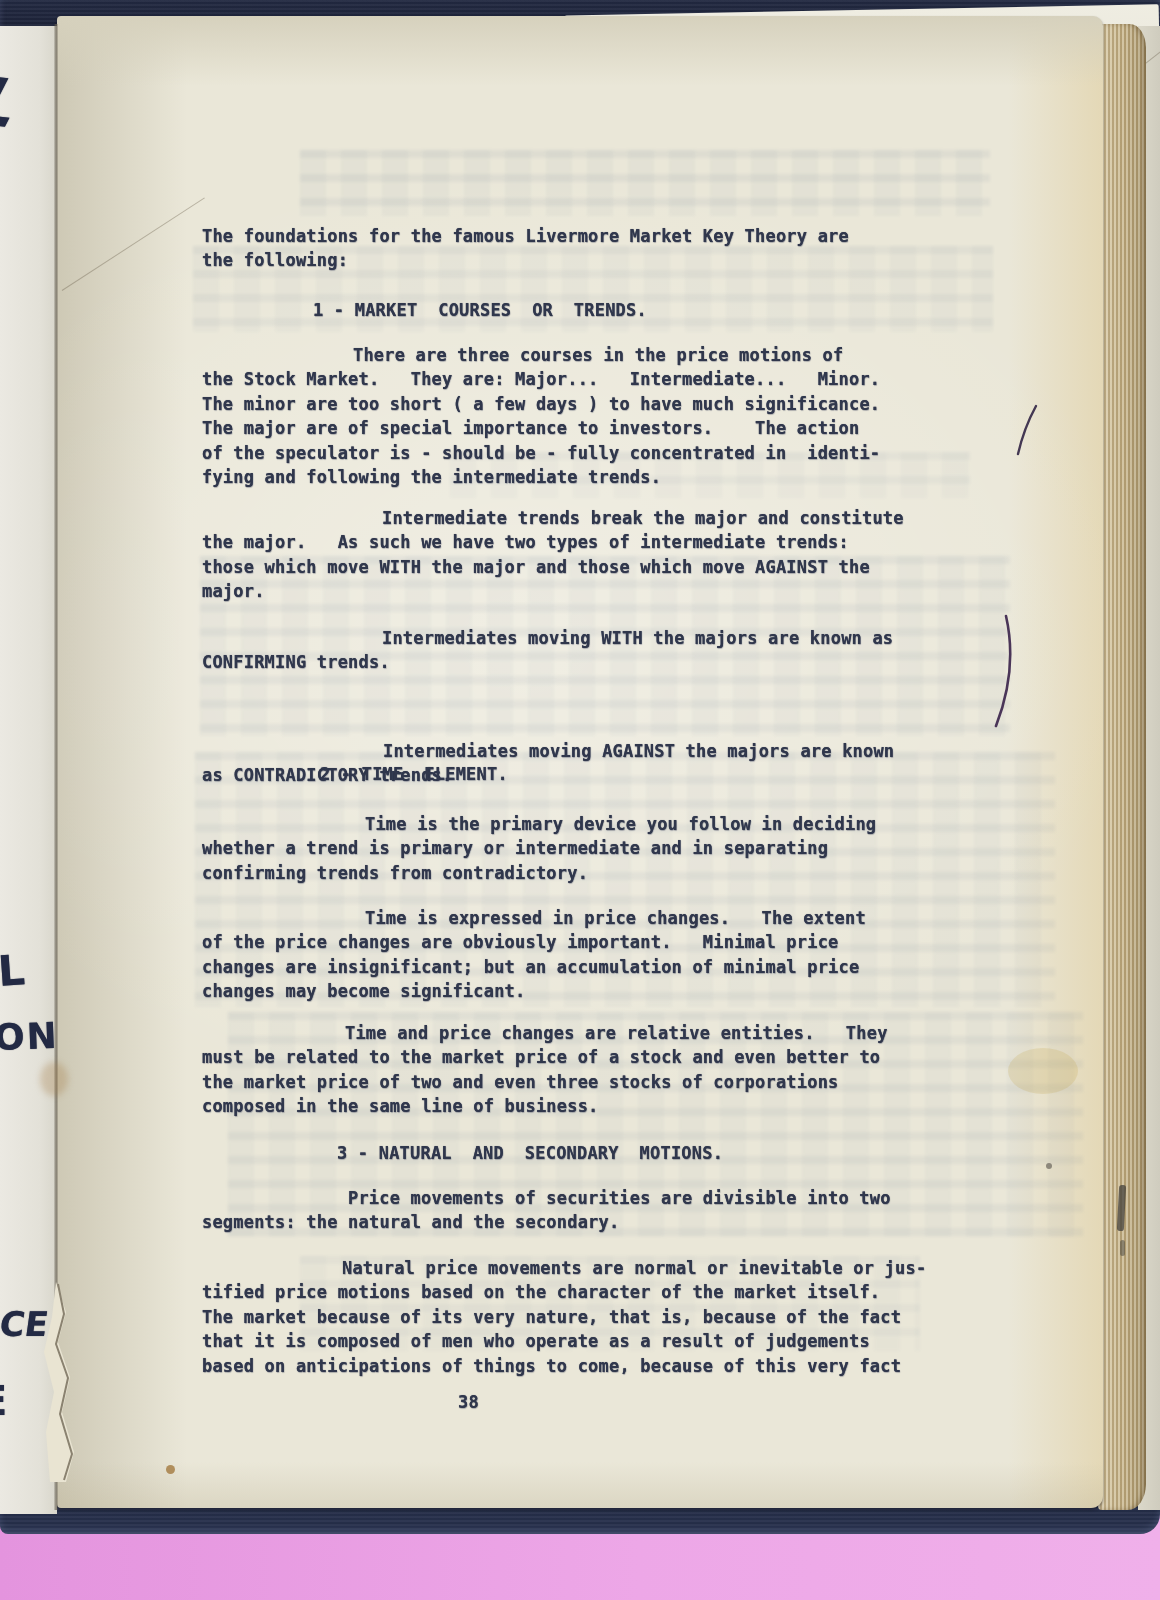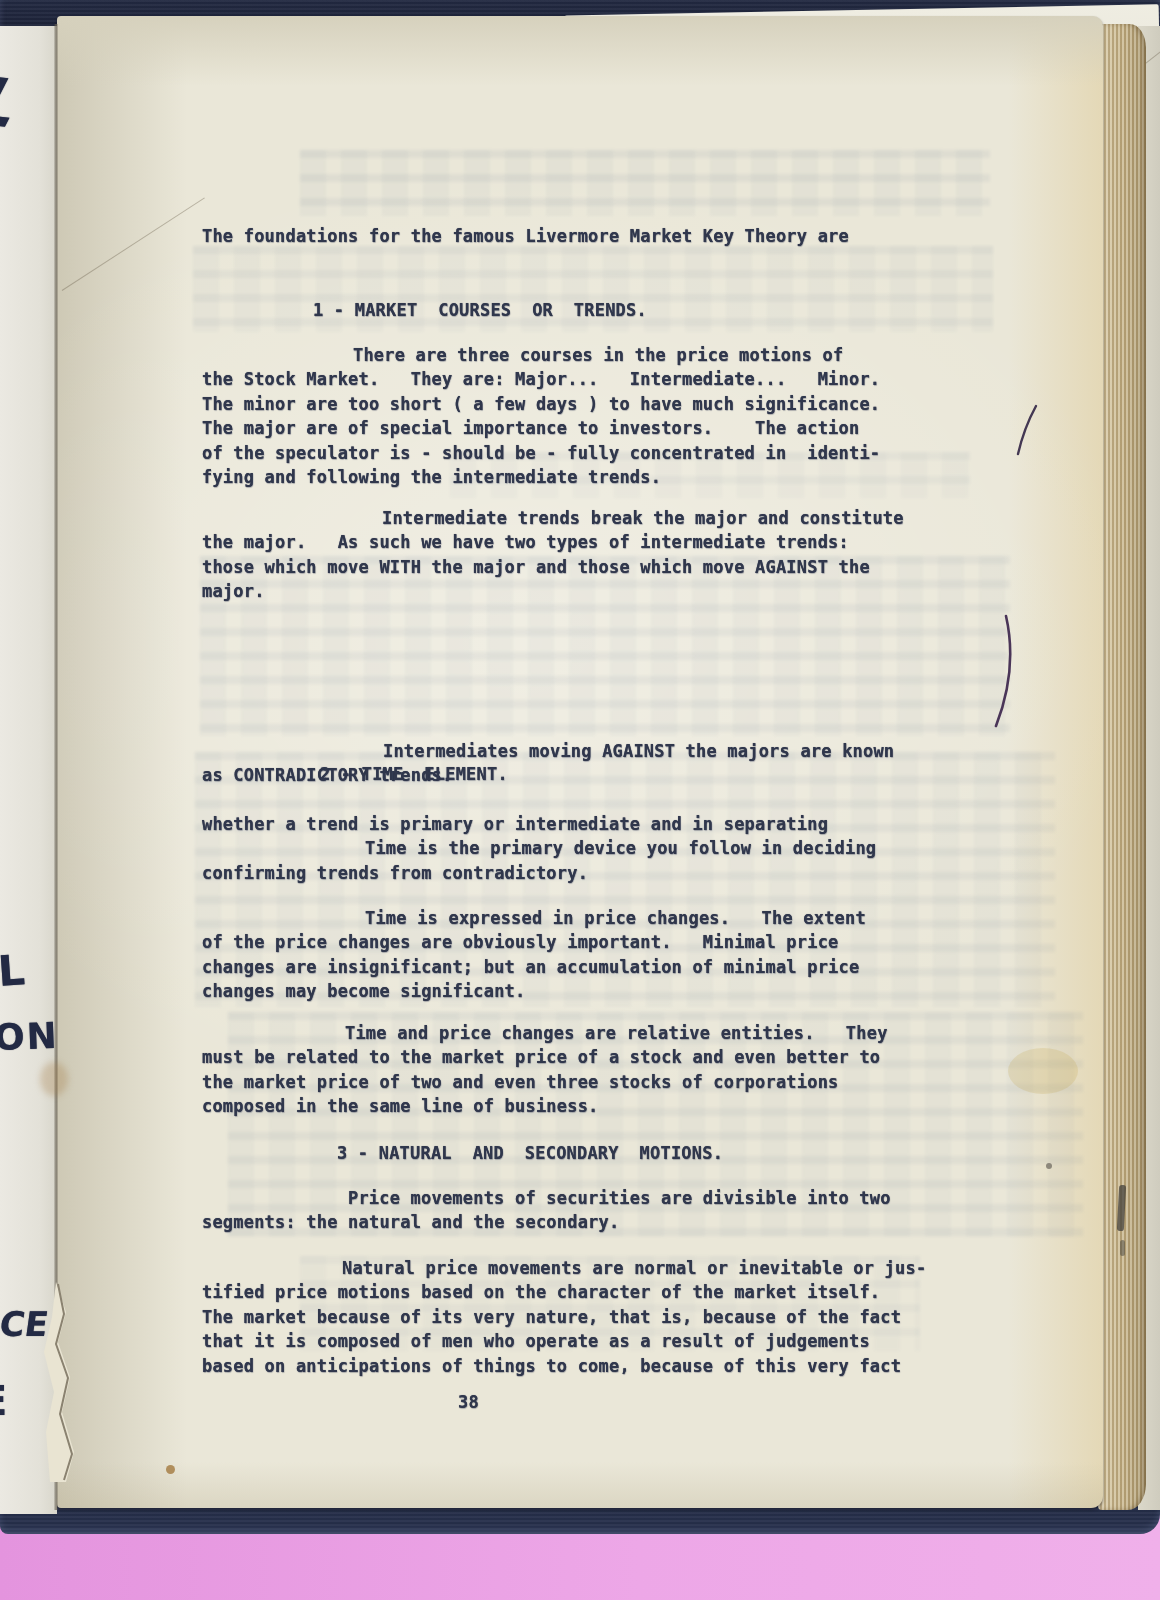--- a/index.html
+++ b/index.html
@@ -127,20 +127,21 @@
 
 <div class="stain" style="left:1008px;top:1048px;width:70px;height:46px;background:rgba(188,150,40,.16);"></div>
 <div class="stain" style="left:166px;top:1465px;width:9px;height:9px;background:#a3793f;opacity:.8;"></div>
 <div class="stain" style="left:1046px;top:1163px;width:6px;height:6px;background:#55504a;opacity:.6;"></div>
 <div class="stain" style="left:40px;top:1062px;width:28px;height:34px;background:rgba(160,120,60,.28);filter:blur(3px);"></div>
 
 <div class="abs text">
 
   <div class="blk" style="top:224px;">
     <span class="ln">The foundations for the famous Livermore Market Key Theory are</span>
+    <span class="ln">the following:</span>
   </div>
 
   <div class="blk" style="top:298px;left:313px;">
     <span class="ln">1 - MARKET  COURSES  OR  TRENDS.</span>
   </div>
 
   <div class="blk" style="top:343px;">
     <span class="ln" style="padding-left:151px;">There are three courses in the price motions of</span>
     <span class="ln">the Stock Market.   They are: Major...   Intermediate...   Minor.</span>
     <span class="ln">The minor are too short ( a few days ) to have much significance.</span>
@@ -149,33 +150,37 @@
     <span class="ln">fying and following the intermediate trends.</span>
   </div>
 
   <div class="blk" style="top:506px;">
     <span class="ln" style="padding-left:180px;">Intermediate trends break the major and constitute</span>
     <span class="ln">the major.   As such we have two types of intermediate trends:</span>
     <span class="ln">those which move WITH the major and those which move AGAINST the</span>
     <span class="ln">major.</span>
   </div>
 
+  <div class="blk" style="top:626px;">
+    <span class="ln" style="padding-left:180px;">Intermediates moving WITH the majors are known as</span>
+    <span class="ln">CONFIRMING trends.</span>
+  </div>
 
   <div class="blk" style="top:713px;margin-top:26px;">
     <span class="ln" style="padding-left:181px;">Intermediates moving AGAINST the majors are known</span>
     <span class="ln">as CONTRADICTORY trends.</span>
   </div>
 
   <div class="blk" style="top:762px;left:320px;">
     <span class="ln">2 - TIME  ELEMENT.</span>
   </div>
 
   <div class="blk" style="top:812px;">
+    <span class="ln" style="padding-left:163px;">Time is the primary device you follow in deciding</span>
     <span class="ln">whether a trend is primary or intermediate and in separating</span>
-    <span class="ln" style="padding-left:163px;">Time is the primary device you follow in deciding</span>
     <span class="ln">confirming trends from contradictory.</span>
   </div>
 
   <div class="blk" style="top:906px;">
     <span class="ln" style="padding-left:163px;">Time is expressed in price changes.   The extent</span>
     <span class="ln">of the price changes are obviously important.   Minimal price</span>
     <span class="ln">changes are insignificant; but an accumulation of minimal price</span>
     <span class="ln">changes may become significant.</span>
   </div>
 

